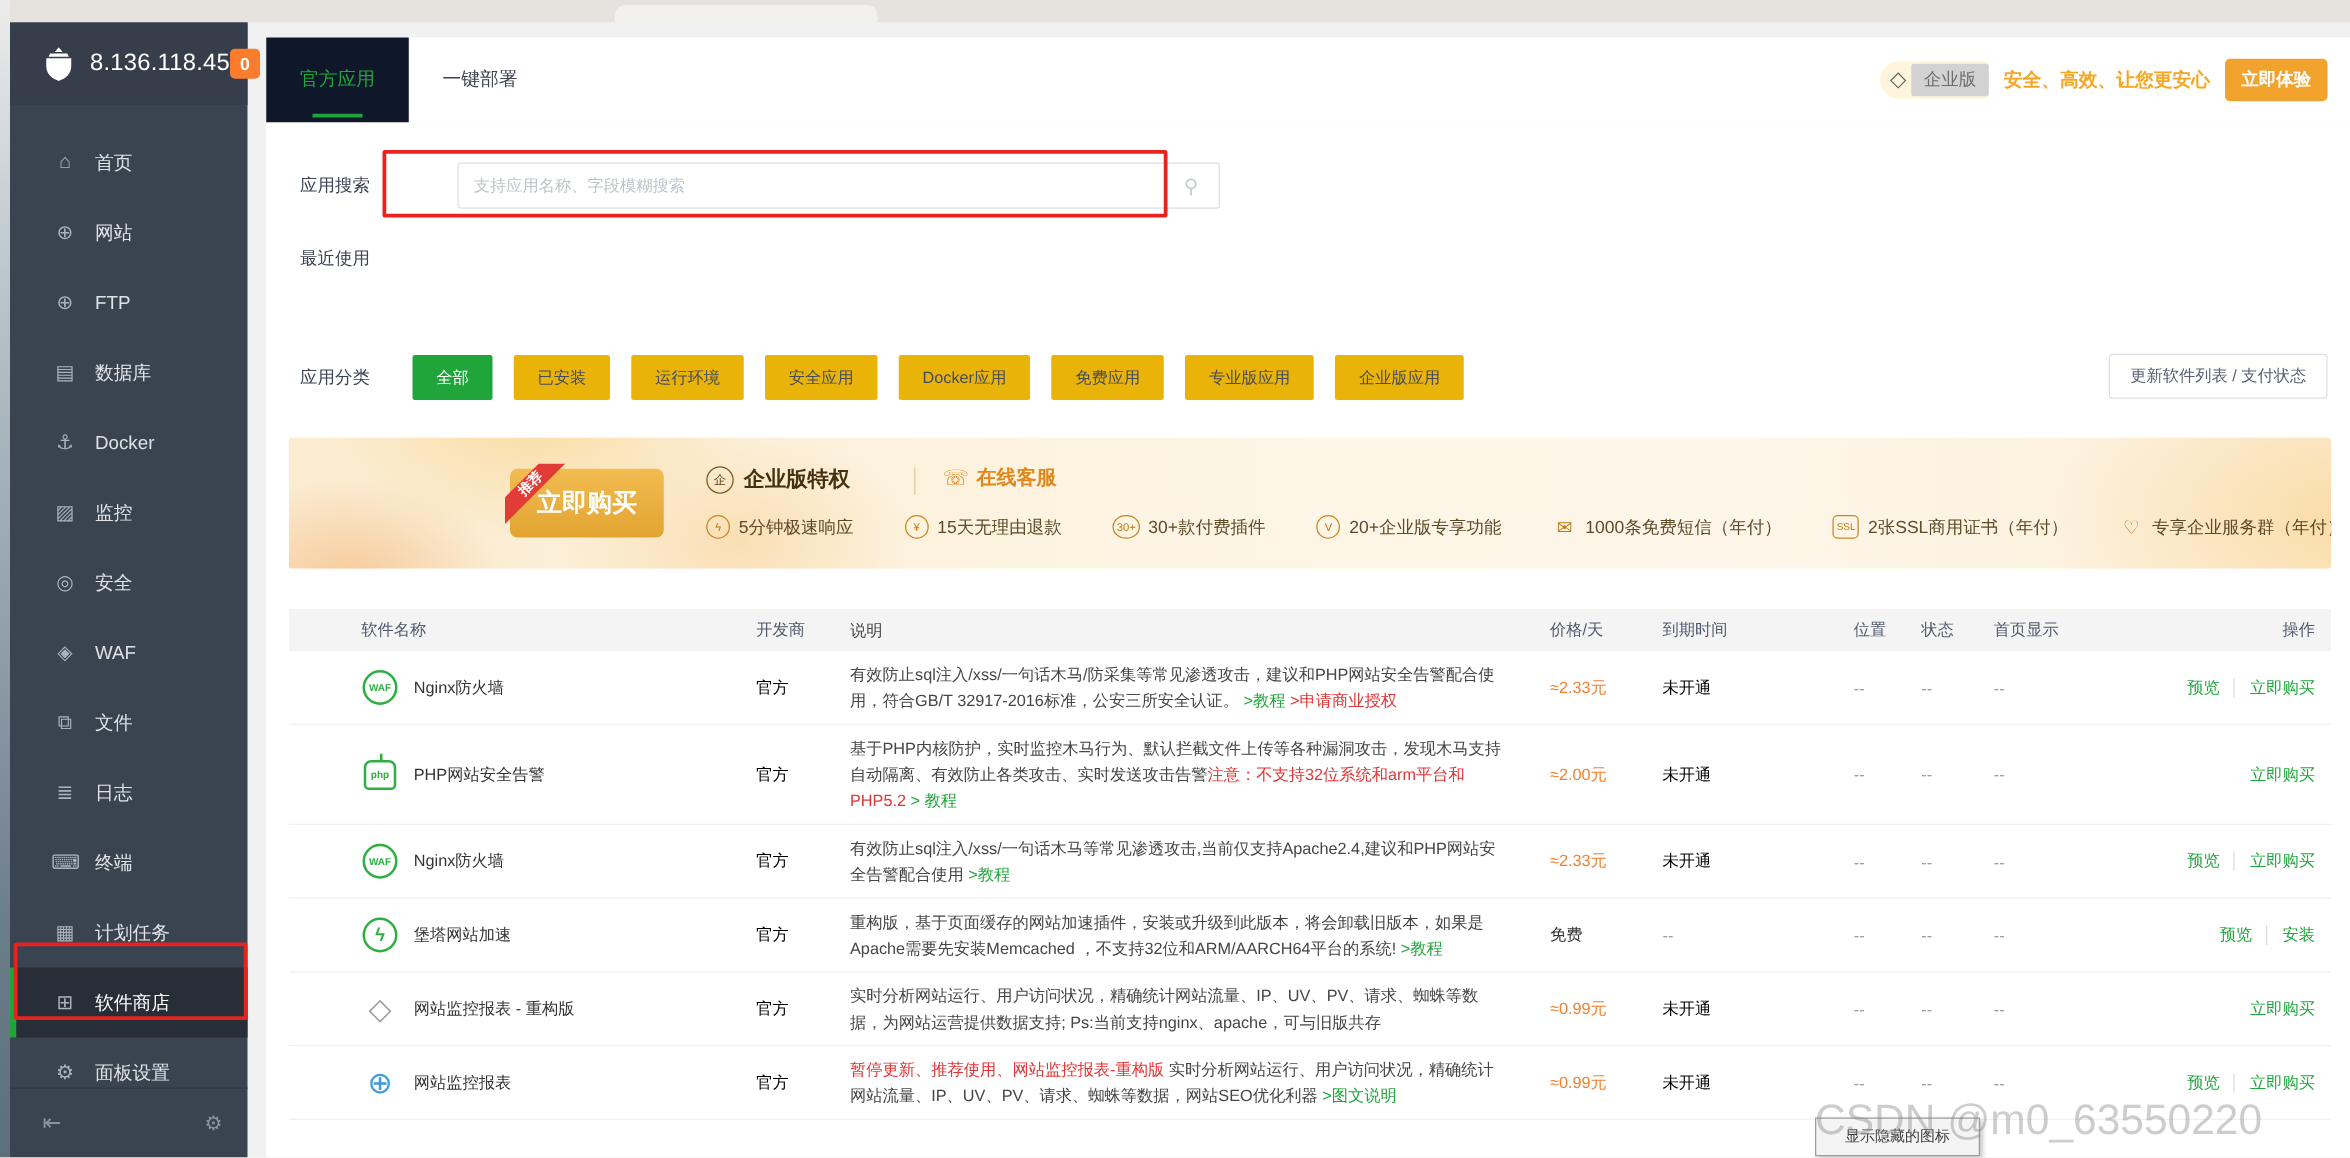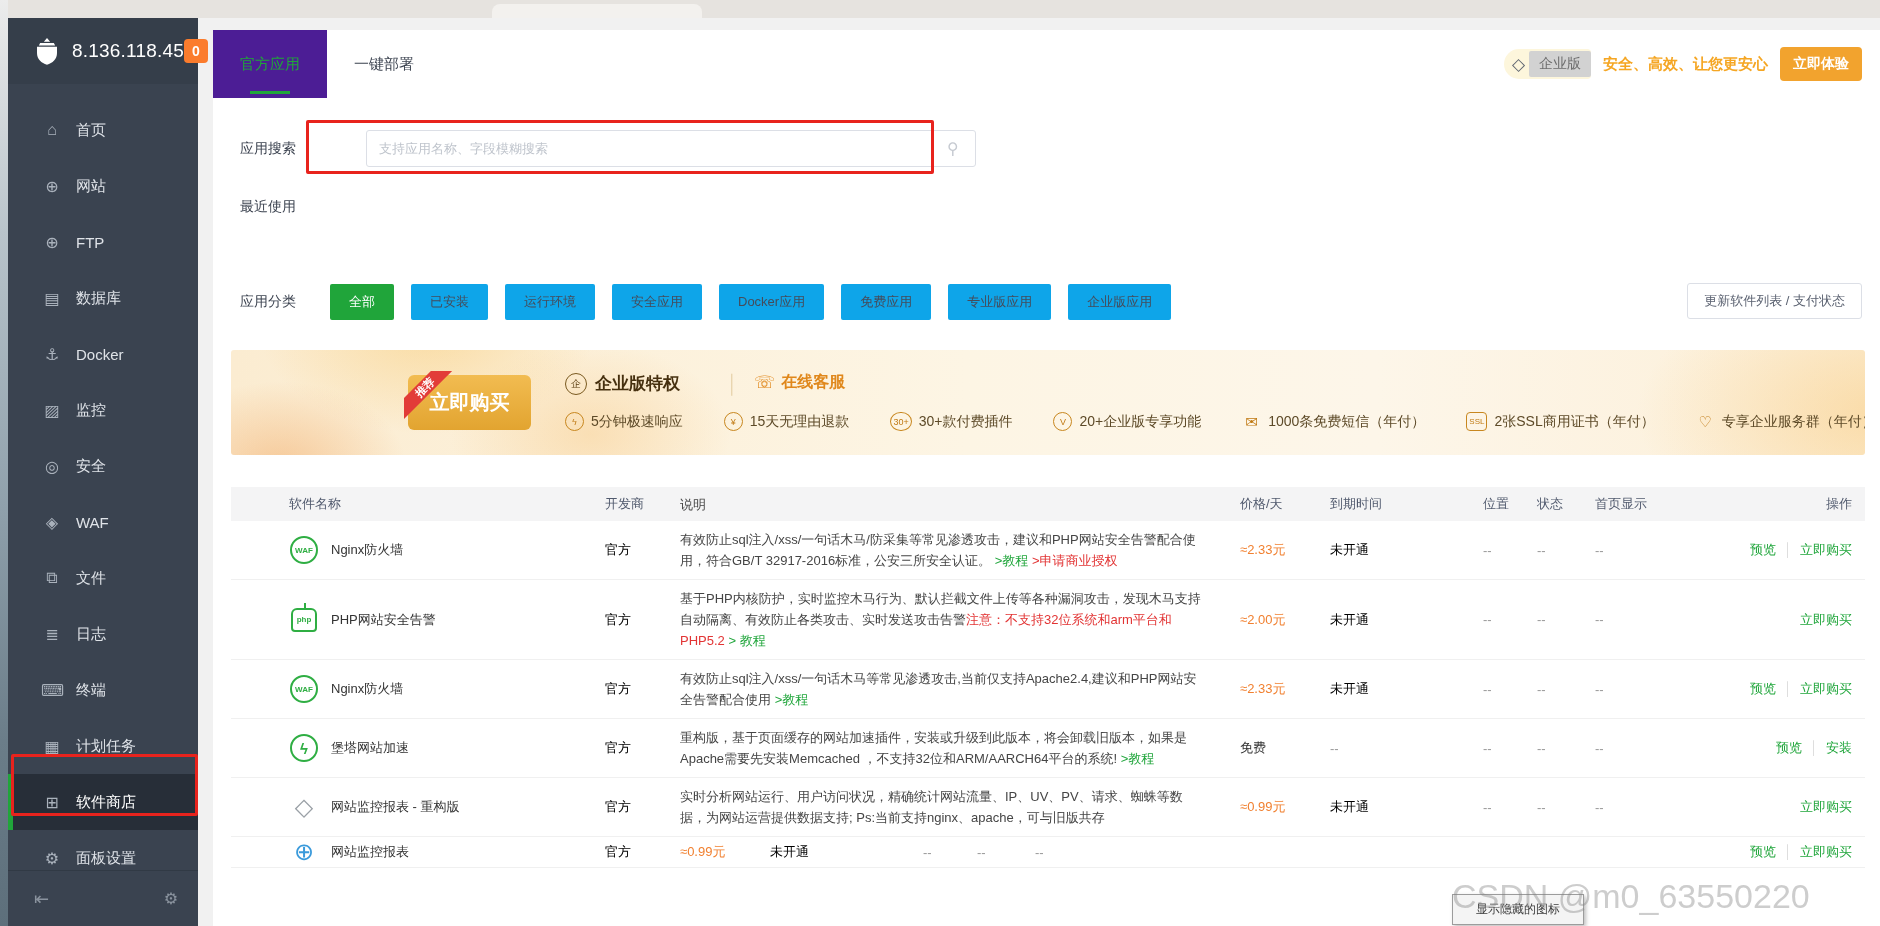--- a/index.html
+++ b/index.html
@@ -21,40 +21,40 @@
   .menu { position:absolute; top:84px; left:0; right:0; }
   .menu-item { height:56px; display:flex; align-items:center; padding-left:28px; color:#dfe3e8; font-size:15px; cursor:pointer; border-left:5px solid transparent; }
   .menu-item .mi { width:22px; margin-right:13px; color:#aab2bc; font-size:16px; text-align:center; flex:0 0 auto; }
   .menu-item.active { background:#272e38; border-left-color:#20a53a; color:#fff; }
   .side-foot { position:absolute; bottom:0; left:0; right:0; height:56px; border-top:1px solid #313a45; display:flex; align-items:center; justify-content:space-between; padding:0 20px 0 26px; color:#8a939e; font-size:18px; }
 
   
   .main { position:absolute; left:198px; top:18px; right:0; bottom:0; background:#f1f1f1; z-index:2; }
   .tabbar { position:absolute; left:15px; right:0; top:12px; height:68px; background:#fff; display:flex; align-items:stretch; }
   .tab { padding:0 27px; line-height:68px; font-size:15px; color:#3c4350; cursor:pointer; position:relative; }
-  .tab.active { background:#4c1d95; color:#20a53a; }
+  .tab.active { background:#0f172a; color:#20a53a; }
   .tab.active::after { content:""; position:absolute; left:50%; transform:translateX(-50%); bottom:4px; width:40px; height:3px; background:#20a53a; }
   .tr-zone { position:absolute; right:18px; top:12px; height:68px; display:flex; align-items:center; gap:12px; }
   .ent-pill { background:#fdf6dc; border-radius:16px 4px 4px 16px; height:30px; display:flex; align-items:center; padding:0 0 0 8px; }
   .ent-pill .dia { color:#5f6570; font-size:17px; margin-right:4px; }
   .ent-tag { background:#d2d2d2; color:#6d6d6d; font-size:14px; padding:4px 10px; border-radius:2px; }
   .ent-slogan { color:#f5a623; font-weight:bold; font-size:15px; }
   .try-btn { background:#f2a32e; color:#fff; font-size:14px; font-weight:bold; padding:8px 13px; border-radius:4px; border:none; cursor:pointer; }
 
   .panel { position:absolute; left:15px; right:0; top:80px; bottom:0; background:#fff; overflow:hidden; }
   .srch-row { position:absolute; left:27px; top:32px; display:flex; align-items:center;gap:24px; }
   .fld-label { width:72px; font-size:14px; color:#3c4350; }
   .srch-box { margin-left:30px; width:610px; height:37px; border:1px solid #dcdfe6; border-radius:3px; position:relative; background:#fff; }
   .srch-box input { width:100%; height:100%; border:none; outline:none; padding:0 34px 0 12px; font-size:13px; color:#333; background:transparent; font-family:inherit; }
   .srch-box input::placeholder { color:#bfc4cc; }
   .srch-ic { position:absolute; right:10px; top:8px; width:18px; height:18px; color:#c6cad1; font-size:16px; }
   .recent { position:absolute; left:27px; top:100px; font-size:14px; color:#3c4350; }
   .cat-row { position:absolute; left:27px; top:186px; display:flex; align-items:center; }
   .cat-btns { display:flex; margin-left:18px; gap:17px; }
-  .cat-btn { background:#0ea5e9; color:#454c5b; font-size:13px; padding:9px 19px; border-radius:2px; cursor:pointer; white-space:nowrap; }
+  .cat-btn { background:#eab308; color:#454c5b; font-size:13px; padding:9px 19px; border-radius:2px; cursor:pointer; white-space:nowrap; }
   .cat-btn.active { background:#20a53a; color:#fff; }
   .update-btn { position:absolute; right:18px; top:185px; height:36px; background:#fff; border:1px solid #dcdfe6; border-radius:3px; color:#5a6170; font-size:13px; padding:0 16px; cursor:pointer; }
 
   
   .banner { position:absolute; left:18px; right:15px; top:252px; height:105px; border-radius:3px; overflow:hidden;
     background:
       radial-gradient(180px 120px at 3% 110%, rgba(238,150,70,.40), transparent 70%),
       radial-gradient(240px 150px at 12% -20%, rgba(248,204,120,.55), transparent 70%),
       radial-gradient(200px 130px at 22% 80%, rgba(246,190,110,.35), transparent 70%),
       radial-gradient(340px 180px at 101% 60%, rgba(248,200,120,.50), transparent 72%),
@@ -374,20 +374,21 @@
               <div class="cell c-act"><span class="alink">立即购买</span></div>
             </div>
             <div class="trow">
               <div class="cell c-name">
                 <span class="appic">
                   <span class="ic-target">⊕</span>
                 </span>
                 <span class="app-name">网站监控报表</span>
               </div>
               <div class="cell c-dev">官方</div>
+              <div class="cell c-desc"><span class="seg-r">暂停更新、推荐使用、网站监控报表-重构版</span><span class="seg-n"> 实时分析网站运行、用户访问状况，精确统计网站流量、IP、UV、PV、请求、蜘蛛等数据，网站SEO优化利器 </span><span class="seg-g">&gt;图文说明</span></div>
               <div class="cell c-price price-hot">≈0.99元</div>
               <div class="cell c-exp">未开通</div>
               <div class="cell c-loc dash">--</div>
               <div class="cell c-status dash">--</div>
               <div class="cell c-home dash">--</div>
               <div class="cell c-act"><span class="alink">预览</span><span class="asep">│</span><span class="alink">立即购买</span></div>
             </div>
           </div>
       </div>
     </div>

